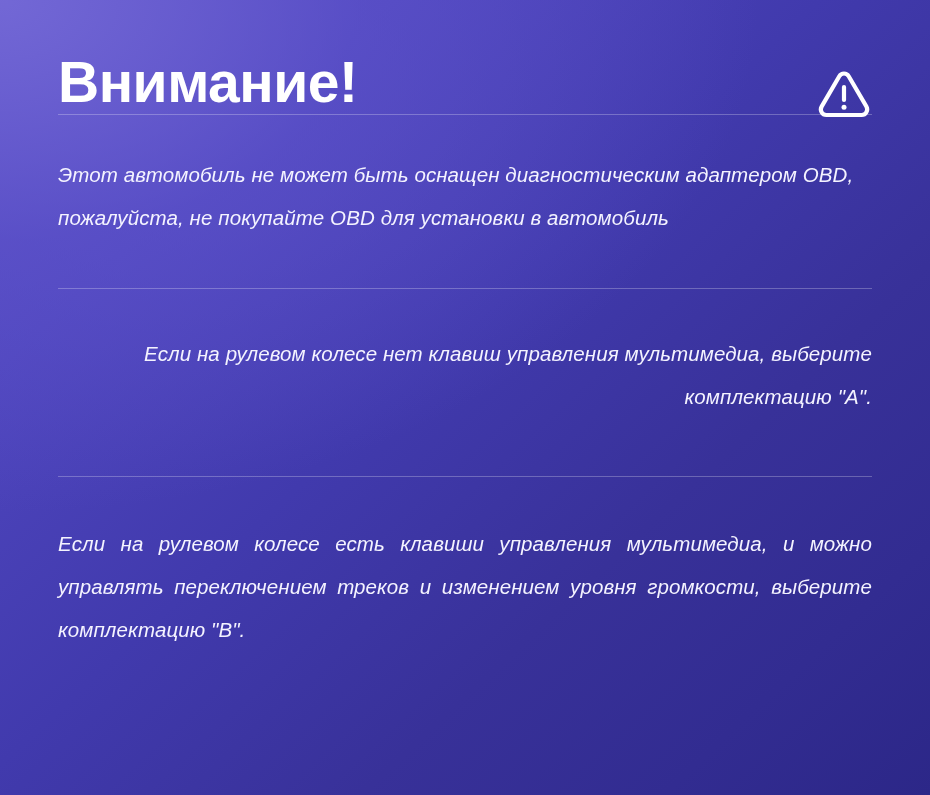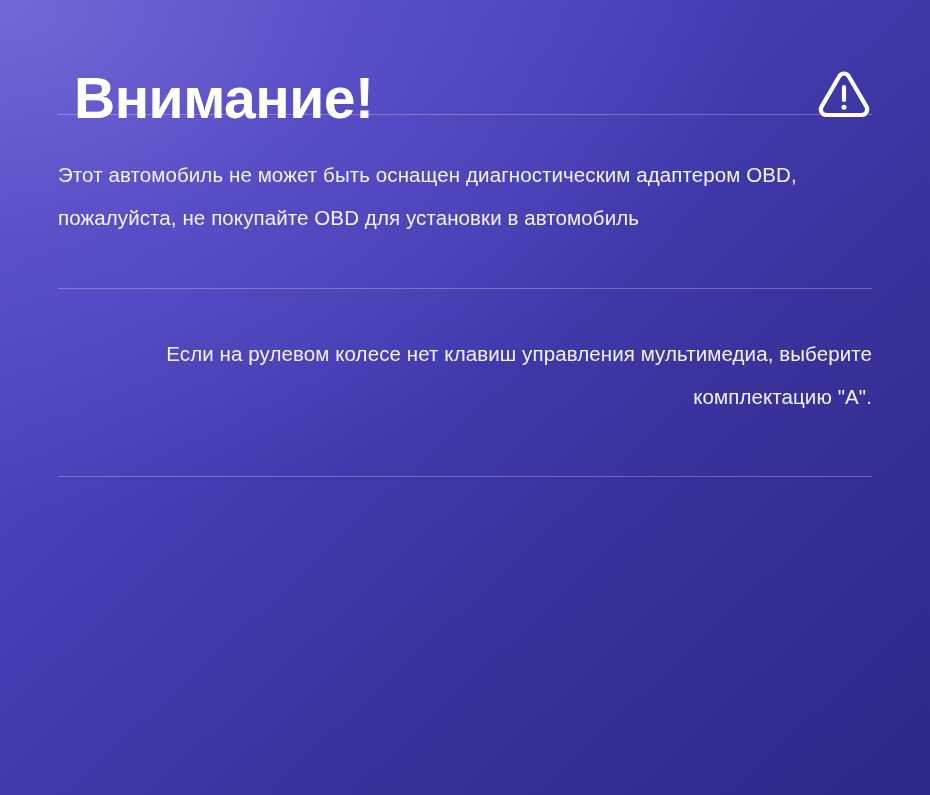--- a/index.html
+++ b/index.html
@@ -42,21 +42,21 @@
   .notice-header {
     display: flex;
     align-items: flex-start;
     justify-content: space-between;
     padding-top: 54px;
     height: 106px;
     box-sizing: border-box;
   }
 
   .notice-title {
-    margin: 16px;
+    margin: 0;
     font-size: 57px;
     line-height: 1.0;
     font-weight: 700;
     letter-spacing: -0.5px;
     color: #ffffff;
     white-space: nowrap;
   }
 
   .warning-icon {
     width: 56px;
@@ -77,20 +77,21 @@
 
   .divider-1 { margin-top: 8px; }
 
   
   .notice-block {
     font-size: 20.5px;
     line-height: 43px;
     font-weight: 400;
     color: #f4f3ff;
     letter-spacing: 0.1px;
+    font-style: italic;
   }
 
   .block-1 {
     padding-top: 38px;
     padding-bottom: 49px;
     text-align: left;
   }
 
   .block-2 {
     padding-top: 43px;
@@ -127,14 +128,18 @@
   <hr class="divider divider-1">
 
   <div class="notice-block block-1">Этот автомобиль не может быть оснащен диагностическим адаптером OBD, пожалуйста, не покупайте OBD для установки в автомобиль</div>
 
   <hr class="divider divider-2">
 
   <div class="notice-block block-2">Если на рулевом колесе нет клавиш управления мультимедиа, выберите комплектацию "A".</div>
 
   <hr class="divider divider-3">
 
+  <div class="notice-block block-3">
+    <span>Если на рулевом колесе есть клавиши управления мультимедиа, и можно управлять переключением треков и изменением</span>
+    <span class="last-line">уровня громкости, выберите комплектацию "B".</span>
+  </div>
 
 </div>
 
 </body></html>

